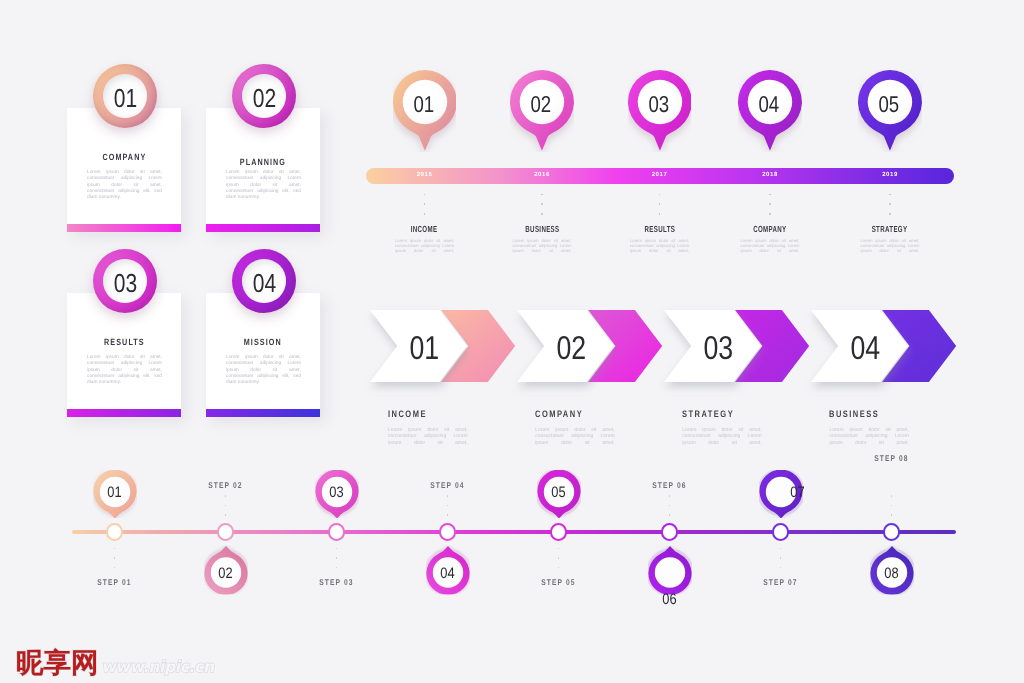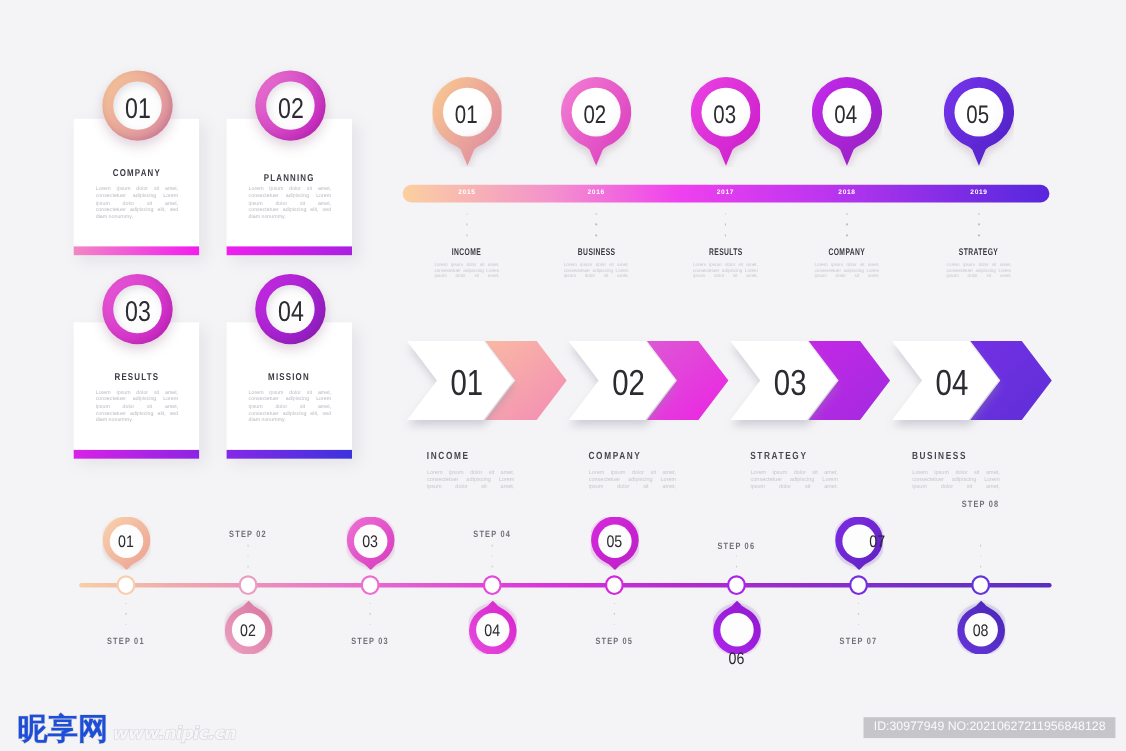--- a/index.html
+++ b/index.html
@@ -57,21 +57,21 @@
         font-size:15.2px;color:#2b2b31;font-family:"Liberation Sans",sans-serif;font-weight:400;
         padding-top:2px;box-sizing:border-box;}
   .d-pin-num>span{display:inline-block;transform:scaleX(.85);}
     .d-label{position:absolute;font-size:8.4px;font-weight:bold;color:#6f6f79;text-align:center;}
   .d-label>span{display:inline-block;transform:scaleX(.80);letter-spacing:1.35px;}
   .d-dots{position:absolute;text-align:center;}
   .d-dot{width:1.7px;height:1.7px;border-radius:50%;background:#c9c9d2;margin:0 auto 7.8px auto;}
 
   
   .wm{position:absolute;left:16px;top:650px;display:flex;align-items:baseline;gap:4px;}
-  .wm-cn{font-size:27.5px;font-weight:bold;color:#1d4ed8;letter-spacing:0px;
+  .wm-cn{font-size:27.5px;font-weight:bold;color:#b91c1c;letter-spacing:0px;
          -webkit-text-stroke:1.1px #d4d4da;paint-order:stroke fill;
          font-family:"DejaVu Sans",sans-serif;line-height:1;}
   .wm-url{font-size:15.8px;font-style:italic;font-weight:bold;color:#f6f6f8;
           -webkit-text-stroke:1.1px #d4d4da;paint-order:stroke fill;letter-spacing:-.5px;
           font-family:"DejaVu Sans",sans-serif;line-height:1;}
   .idtag{position:absolute;right:10px;top:652px;background:#c6c6ca;color:#fbfbfc;
          font-size:11.2px;line-height:19px;height:19px;padding:0 9px;letter-spacing:0px;
          font-family:"Liberation Sans",sans-serif;}
 </style>
 </head>
@@ -548,21 +548,21 @@
       </svg>
       <div class="d-pin-num" style="left: 647.5px; top: 577px; width: 44px; height: 43.5px;">
         <span>06</span>
       </div>
       <div class="d-node" style="left: 660.8px; top: 523.3px; width: 17.4px; height: 17.4px; border: 2.85px solid rgb(171, 36, 234);"></div>
       <div class="d-dots" style="left: 661.5px; top: 495.3px; width: 16px;">
         <div class="d-dot"></div>
         <div class="d-dot"></div>
         <div class="d-dot"></div>
       </div>
-      <div class="d-label" style="left: 624.5px; top: 479.5px; width: 90px; margin-top: 11px;"><span>STEP 06</span></div>
+      <div class="d-label" style="left: 624.5px; top: 479.5px; width: 90px;"><span>STEP 06</span></div>
       <svg width="44" height="48.5" viewBox="0 0 44 48.5" style="position: absolute; left: 758.5px; top: 469.7px;">
         <defs>
           <linearGradient id="sg6" x1="0.08" y1="0.08" x2="0.92" y2="0.92">
             <stop offset="0%" stop-color="#7a2ce0"></stop>
             <stop offset="100%" stop-color="#6322c4"></stop>
           </linearGradient>
           <filter id="sf6" x="-45%" y="-45%" width="190%" height="190%">
             <feDropShadow dx="0" dy="2.2" stdDeviation="2.2" flood-color="#8c7a9e" flood-opacity="0.22"></feDropShadow>
           </filter>
         </defs>
@@ -603,14 +603,13 @@
         <div class="d-dot"></div>
         <div class="d-dot"></div>
       </div>
       <div class="d-label" style="left: 846.5px; top: 453px; width: 90px;"><span>STEP 08</span></div>
     </div>
 
   <div class="wm">
     <span class="wm-cn">昵享网</span>
     <span class="wm-url">www.nipic.cn</span>
   </div>
-  <div class="idtag">ID:30977949 NO:20210627211956848128</div>
 </div>
 
 </body></html>

